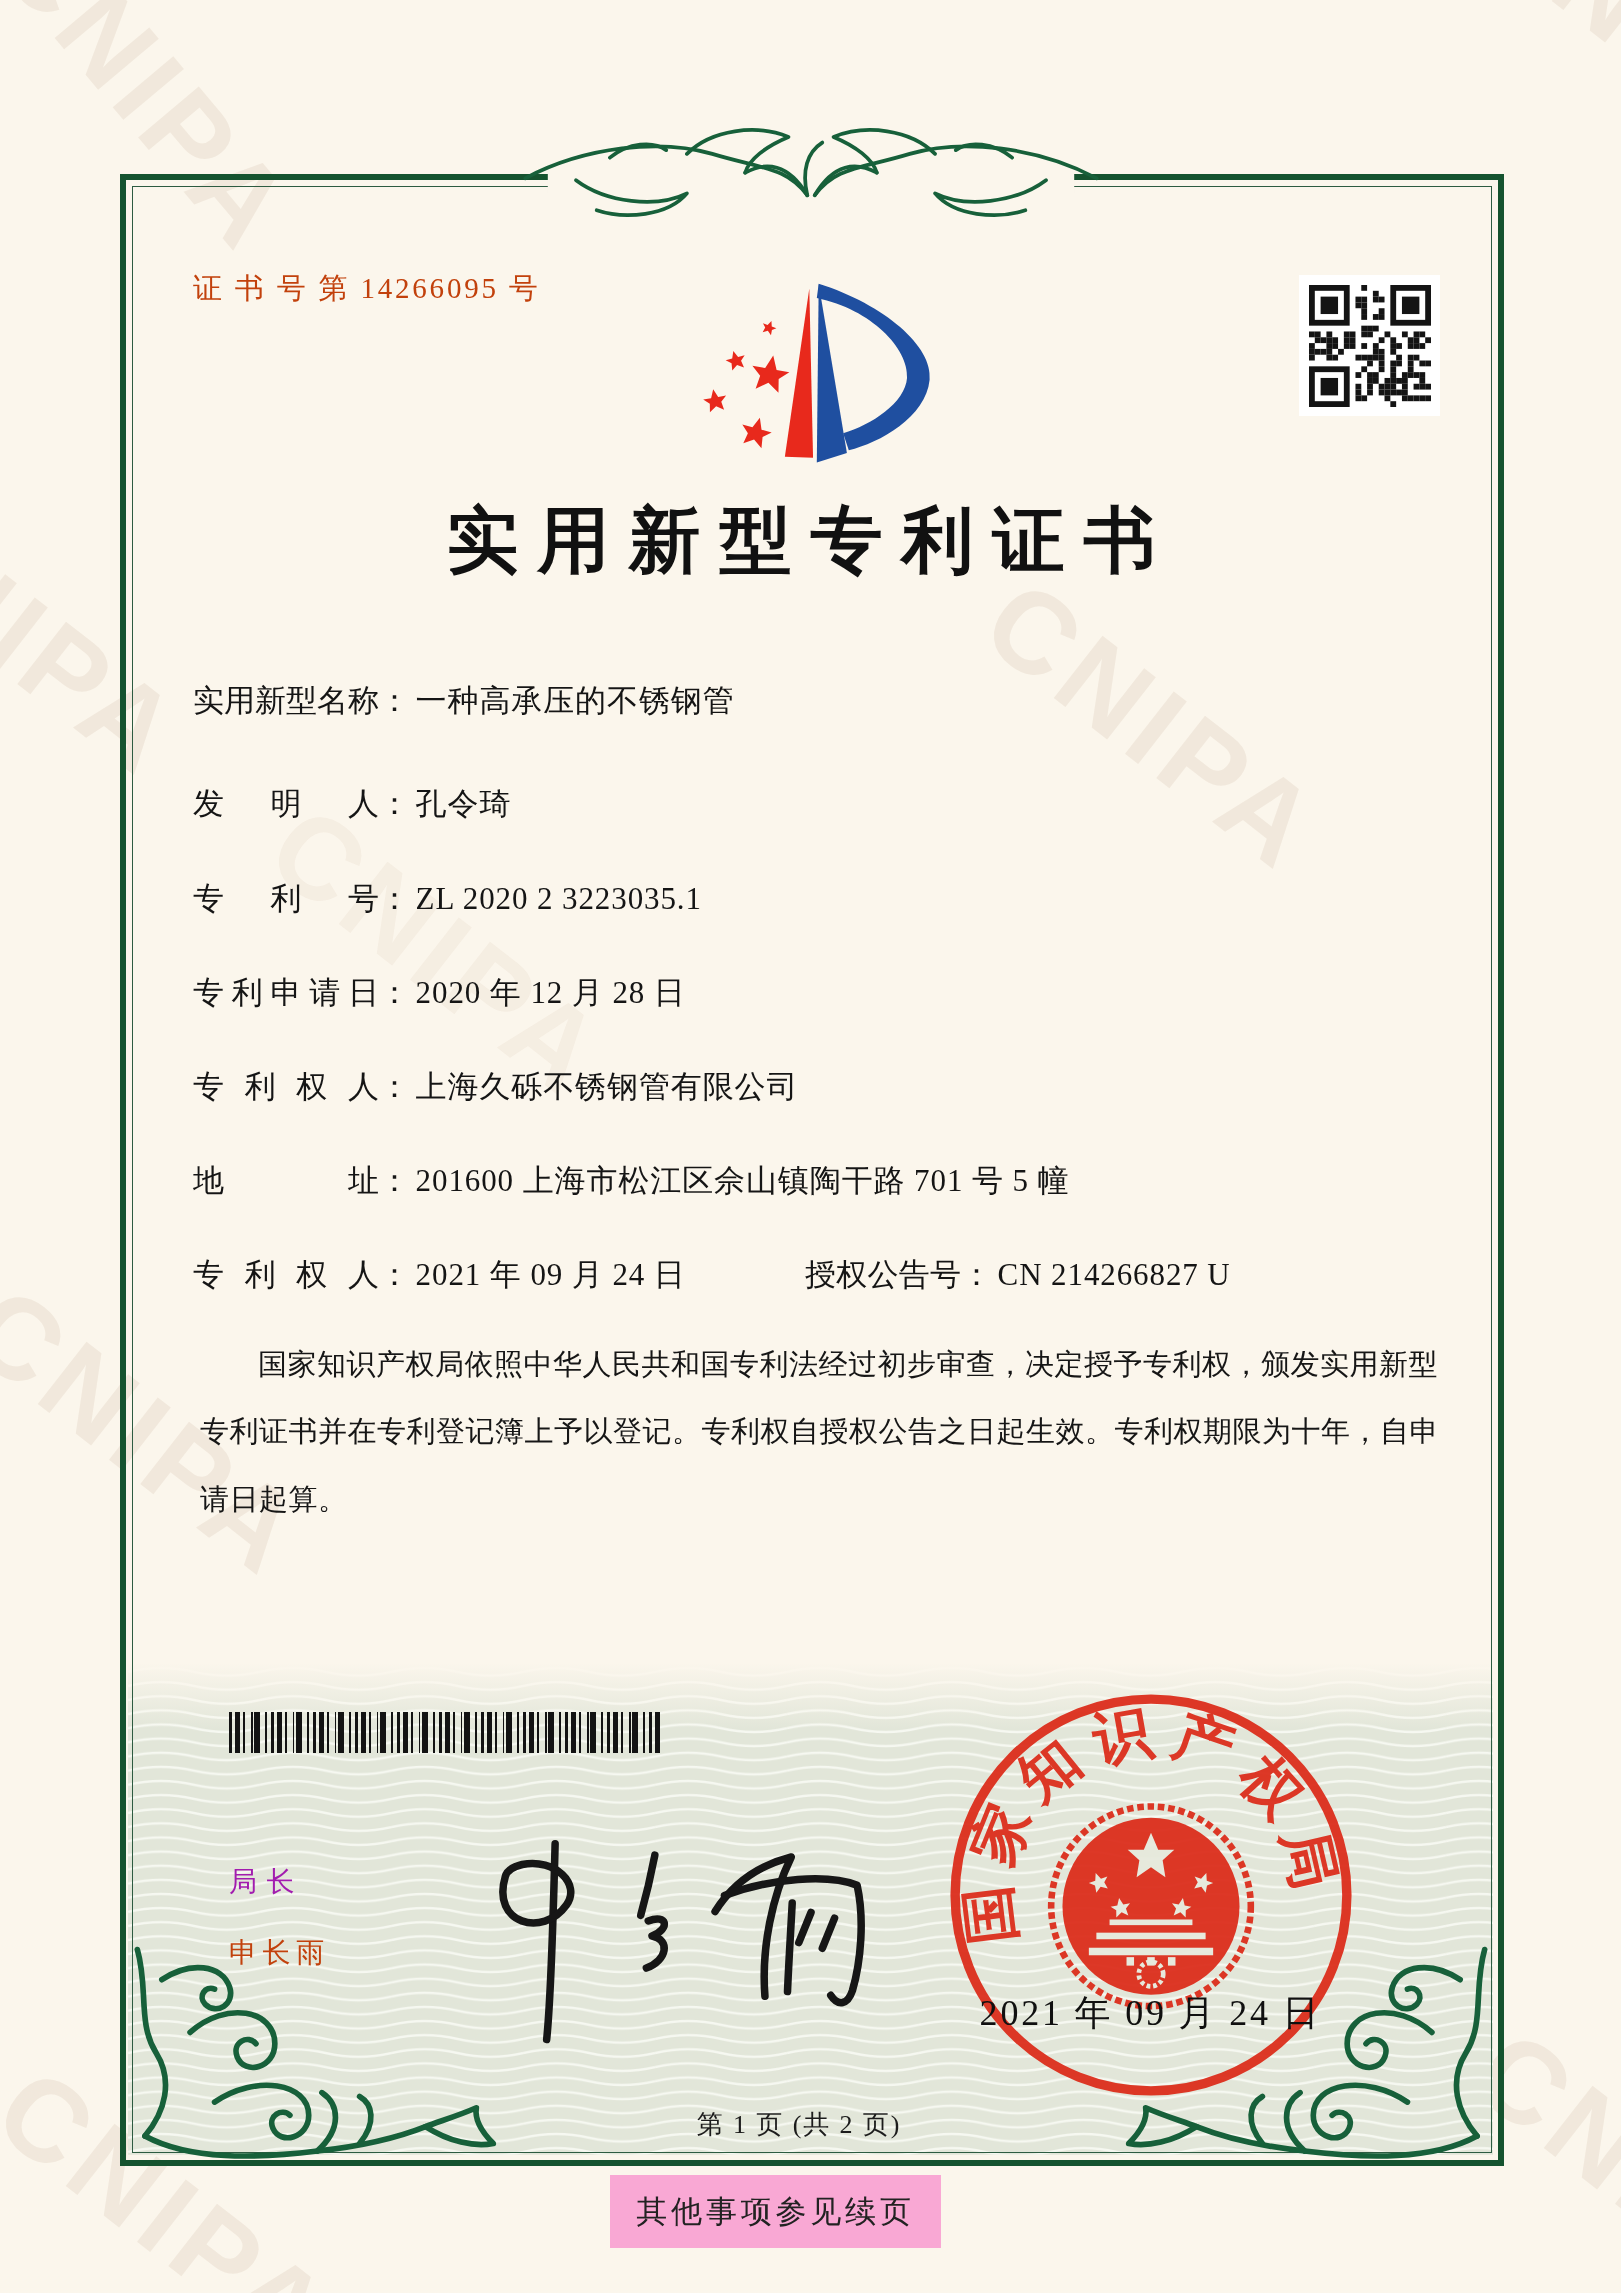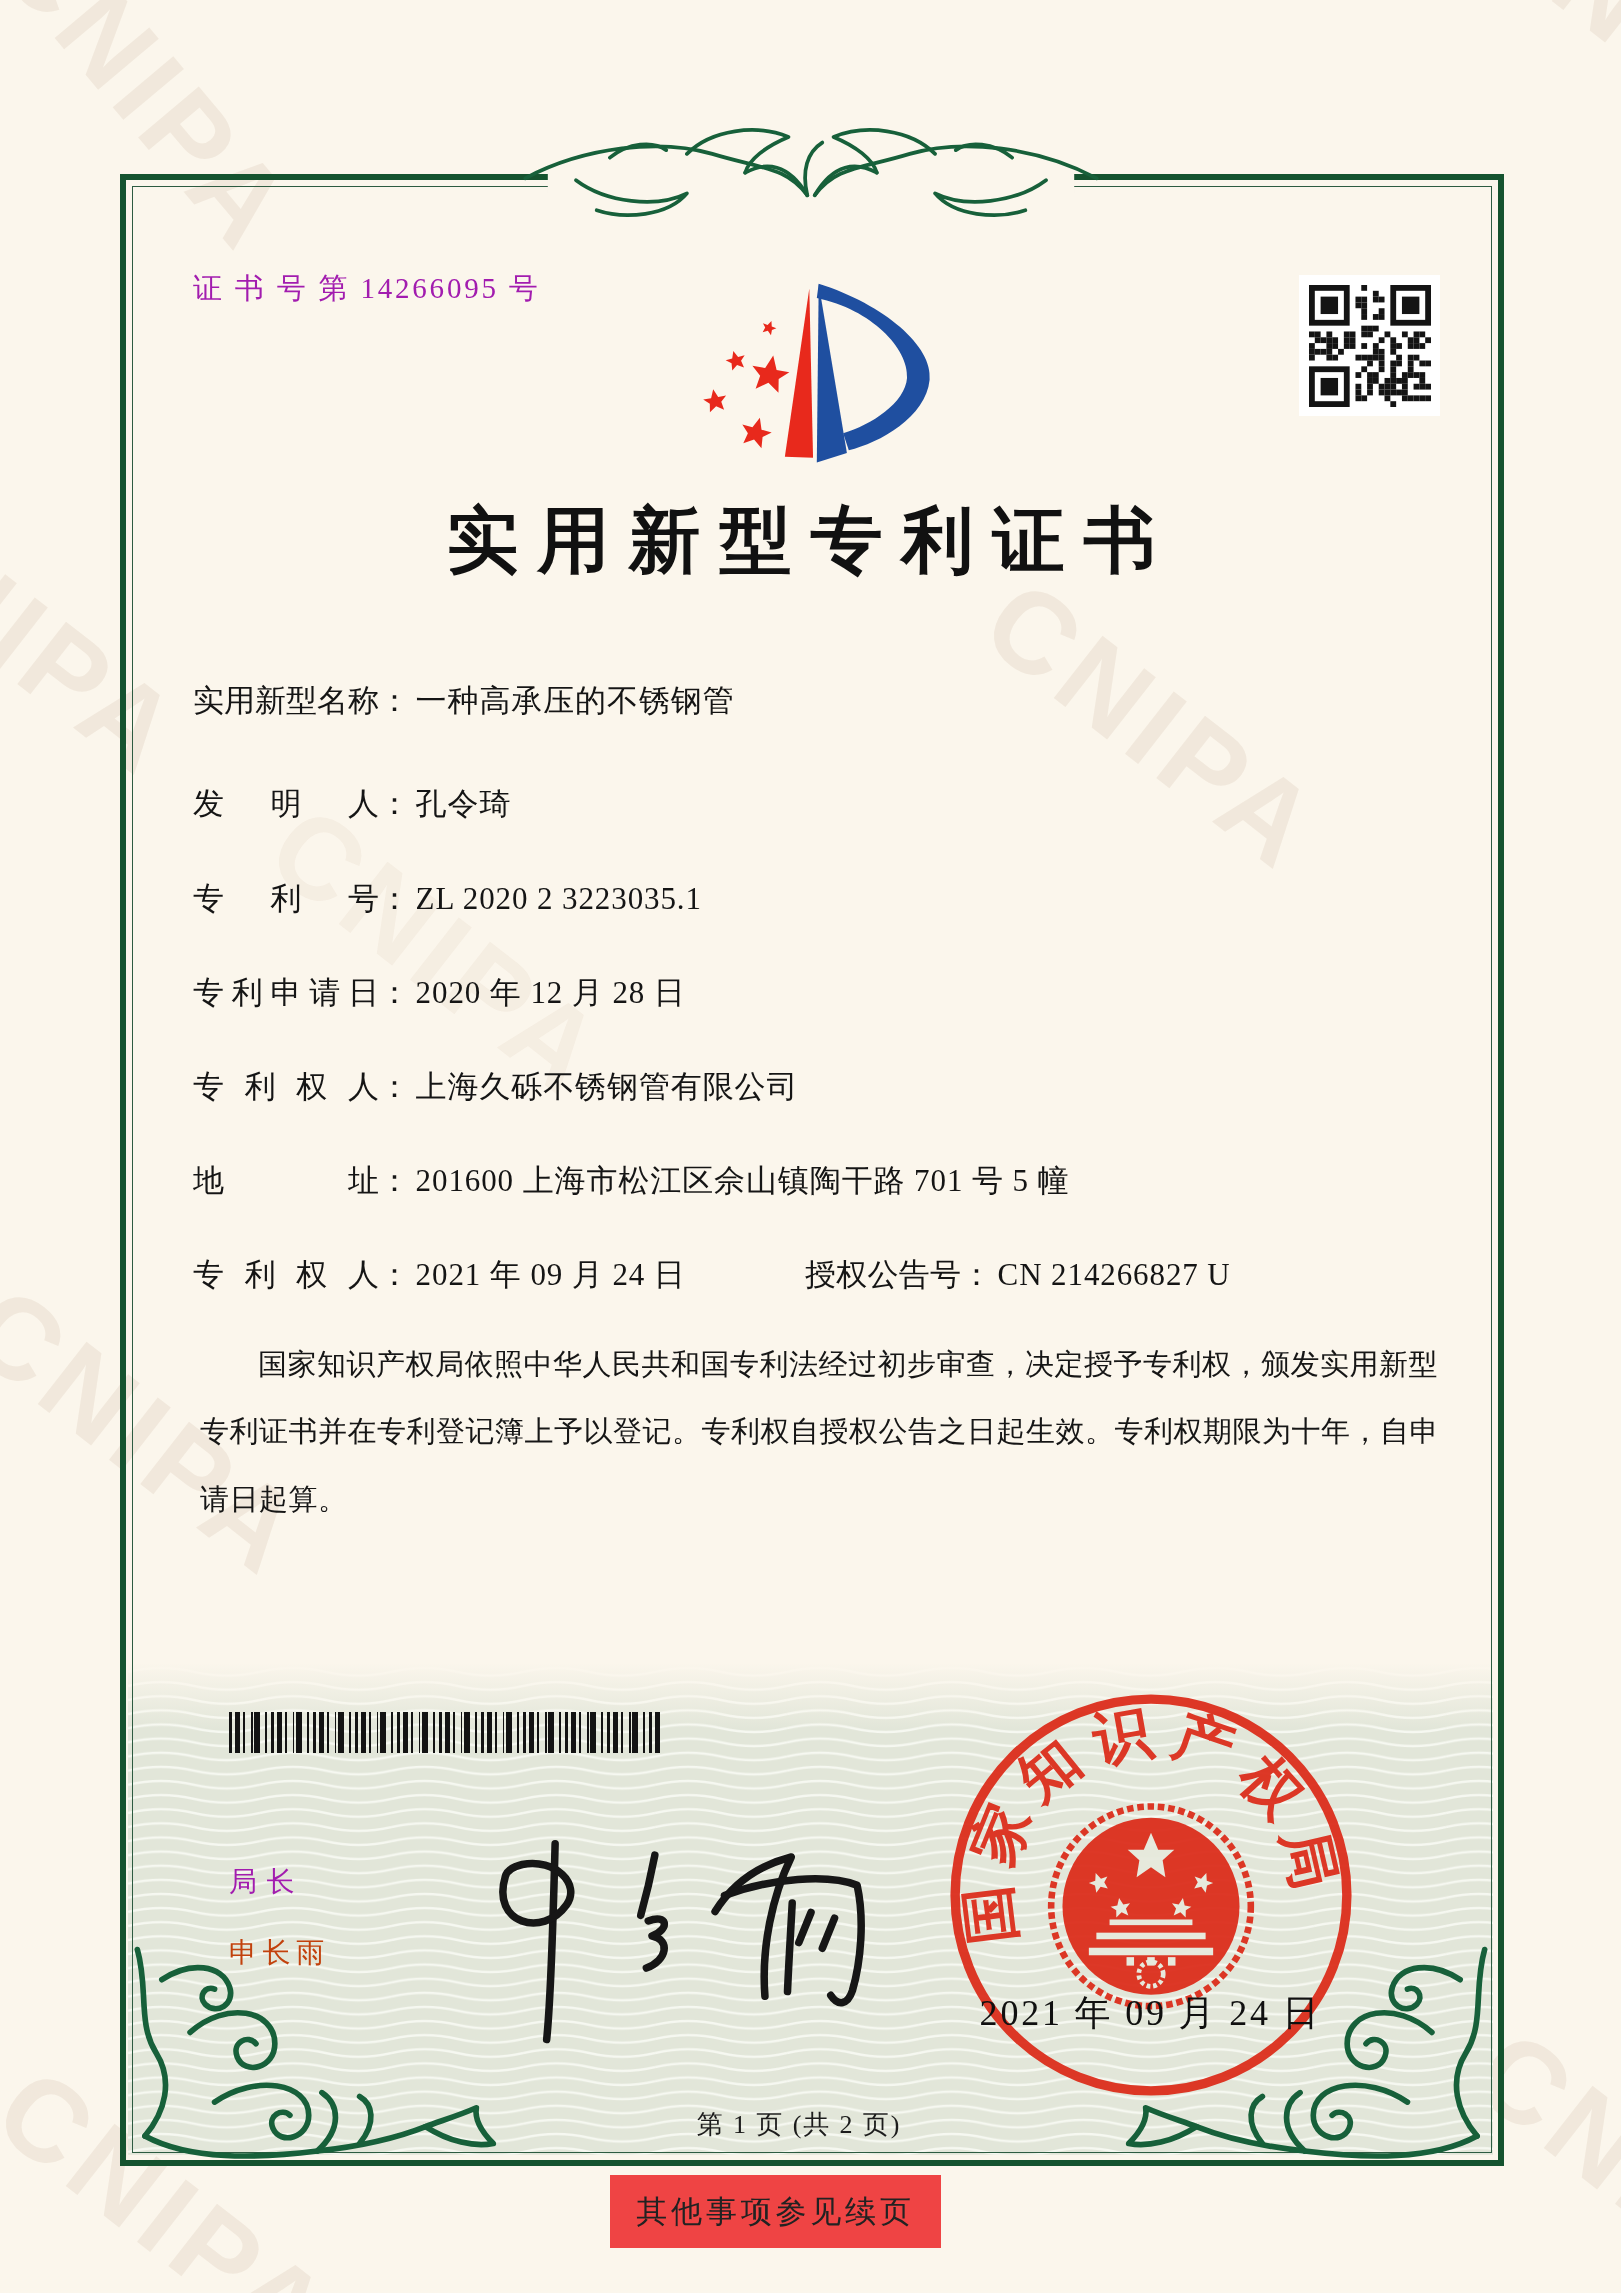--- a/index.html
+++ b/index.html
@@ -20,21 +20,21 @@
 
   
   .frame-outer{position:absolute;left:120px;top:174px;width:1384px;height:1992px;
       border:6.6px solid #15532f;box-sizing:border-box;z-index:6;}
   .frame-inner{position:absolute;left:132px;top:186px;width:1360px;height:1967px;
       border:1.9px solid #2d5b41;box-sizing:border-box;z-index:6;}
   .ornament{position:absolute;z-index:7;}
   .flip-x{transform:scaleX(-1);}
 
   
-  .cert-no{position:absolute;left:193px;top:269px;font-size:29px;color:#a21caf;
+  .cert-no{position:absolute;left:193px;top:269px;font-size:29px;color:#c2410c;
       letter-spacing:2.8px;z-index:8;}
   .qr-wrap{position:absolute;left:1299px;top:275px;width:141px;height:141px;background:#ffffff;
       z-index:8;display:flex;align-items:center;justify-content:center;}
   .logo{position:absolute;left:687px;top:281px;z-index:8;}
   .doc-title{position:absolute;left:0;top:493px;width:1621px;text-align:center;
       font-size:72px;font-weight:700;letter-spacing:19px;color:#111;z-index:8;
       font-family:"Liberation Serif","DejaVu Serif",serif;}
 
   
   .field{position:absolute;left:193px;font-size:31px;color:#151515;z-index:8;white-space:nowrap;}
@@ -63,21 +63,21 @@
       color:#c2410c;z-index:8;font-family:"Liberation Sans","DejaVu Sans",sans-serif;}
   .signature{position:absolute;left:414px;top:1806px;z-index:8;}
 
   .seal{position:absolute;left:925px;top:1669px;z-index:9;opacity:0.93;}
   .seal-date{position:absolute;left:951px;top:1989px;width:399px;text-align:center;
       font-size:36px;letter-spacing:2.8px;color:#101010;z-index:10;}
 
   .footer-page{position:absolute;left:107px;top:2107px;width:1384px;text-align:center;
       font-size:26px;color:#1c1c1c;letter-spacing:1.9px;z-index:8;}
   .continuation{position:absolute;left:610px;top:2175px;width:331px;height:73px;
-      background:#ef4444;z-index:8;text-align:center;line-height:73px;font-size:31px;
+      background:#f9a8d4;z-index:8;text-align:center;line-height:73px;font-size:31px;
       letter-spacing:3.8px;color:#222;}
 </style>
 </head>
 <body>
 
 <div id="page">
 
   <div class="wm steep" style="left:-47px;top:19px;">CNIPA</div>
   <div class="wm" style="left:1458px;top:-38px;">CNIPA</div>
   <div class="wm" style="left:-179px;top:565px;">CNIPA</div>

